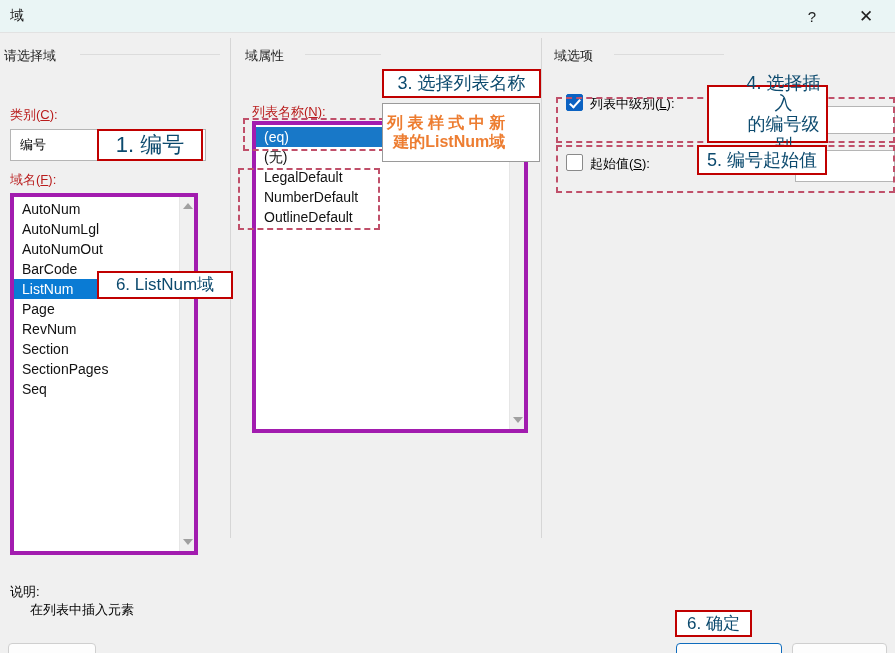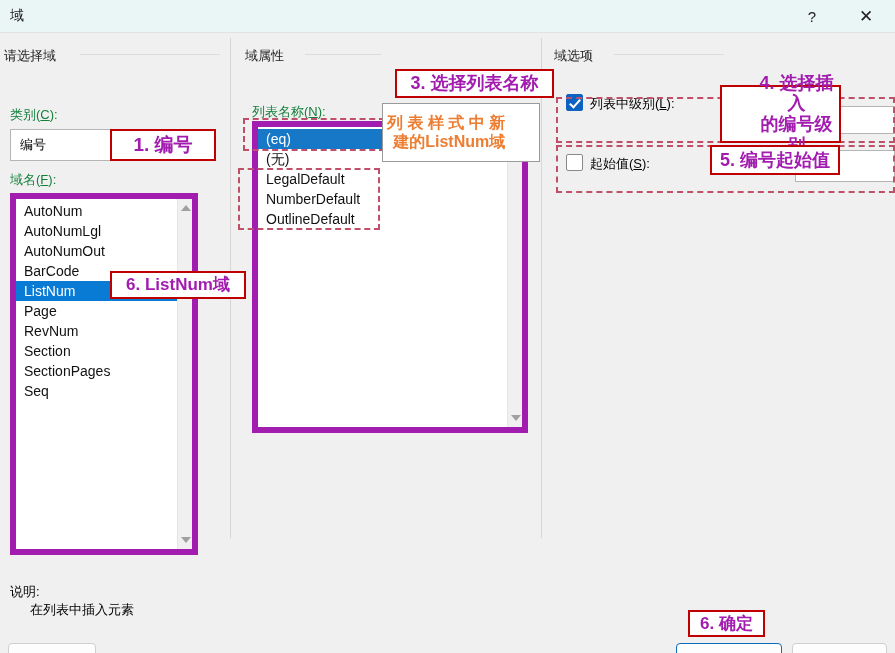--- a/index.html
+++ b/index.html
@@ -70,21 +70,21 @@
   }
   .group-rule {
     position: absolute;
     height: 1px;
     background: #dcdcdc;
   }
 
   .field-label {
     position: absolute;
     font-size: 13px;
-    color: #15803d;
+    color: #b91c1c;
     white-space: nowrap;
   }
   .field-label u { text-decoration: underline; }
 
   
   #category-combo {
     position: absolute;
     left: 10px; top: 96px;
     width: 196px; height: 32px;
     border: 1px solid #b5b5b5;
@@ -109,21 +109,21 @@
     width: 9px; height: 9px;
     border-right: 1.4px solid #4a4a4a;
     border-bottom: 1.4px solid #4a4a4a;
     transform: rotate(45deg) translate(-2px,-2px);
   }
 
   
   .listbox {
     position: absolute;
     background: #fff;
-    border: 6px solid #a21caf;
+    border: 4px solid #a21caf;
     box-sizing: border-box;
     overflow: hidden;
   }
   #fieldname-list { left: 10px; top: 160px; width: 188px; height: 362px; }
   #listname-list  { left: 252px; top: 88px; width: 276px; height: 312px; }
 
   .lb-items {
     position: absolute;
     left: 0; top: 2px; right: 15px;
   }
@@ -231,29 +231,28 @@
   #fieldcode-btn { left: 8px; top: 610px; width: 88px; height: 34px; }
   #ok-btn     { left: 676px; top: 610px; width: 106px; height: 34px; border: 1px solid #0f6cbd; }
   #cancel-btn { left: 792px; top: 610px; width: 95px;  height: 34px; }
 
   
   .anno-box {
     position: absolute;
     background: #fff;
     border: 2px solid #c00000;
     box-sizing: border-box;
-    color: #a21caf;
-    font-weight: bold;
+    color: #0c4a6e;
+    font-weight: normal;
     display: flex;
     align-items: center;
     justify-content: center;
     line-height: 1.15;
     text-align: center;
     white-space: pre-line;
-    margin-left: 13px;
   }
   .anno-orange {
     position: absolute;
     background: #fff;
     border: 1px solid #9a9a9a;
     box-sizing: border-box;
     color: #ED7D31;
     font-weight: bold;
     line-height: 1.18;
     white-space: pre-line;
@@ -261,21 +260,21 @@
     align-items: center;
     padding-left: 4px;
   }
   .dashbox {
     position: absolute;
     border: 2px dashed #c0506a;
     box-sizing: border-box;
     background: transparent;
   }
 
-  #anno1 { left: 97px;  top: 96px;  width: 106px; height: 32px; font-size: 19px; }
+  #anno1 { left: 97px;  top: 96px;  width: 106px; height: 32px; font-size: 22px; }
   #anno2 { left: 97px;  top: 238px; width: 136px; height: 28px; font-size: 17px; }
   #anno3 { left: 382px; top: 36px;  width: 159px; height: 29px; font-size: 18px; }
   #anno4 { left: 707px; top: 52px;  width: 121px; height: 58px; font-size: 18px; padding-left: 32px; }
   #anno5 { left: 697px; top: 112px; width: 130px; height: 30px; font-size: 18px; }
   #anno6 { left: 675px; top: 577px; width: 77px;  height: 27px; font-size: 17px; }
 
   #orange1 { left: 382px; top: 70px;  width: 158px; height: 59px; font-size: 16px; letter-spacing: 0px; text-align: right; }
   #orange2 { left: 378px; top: 136px; width: 130px; height: 57px; font-size: 18px; }
 
   #dash-listname { left: 243px; top: 85px;  width: 142px; height: 33px; }

